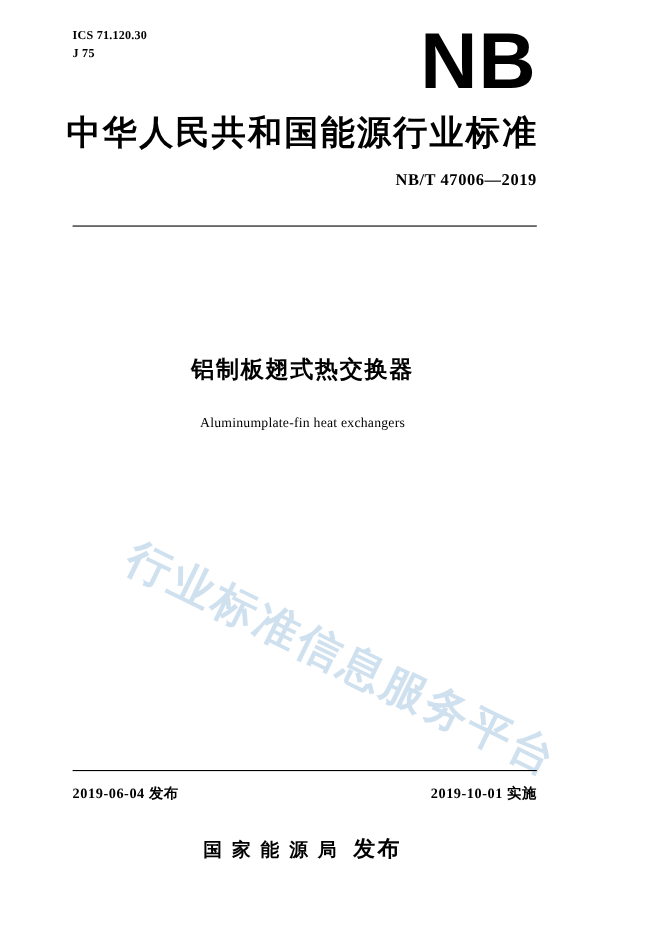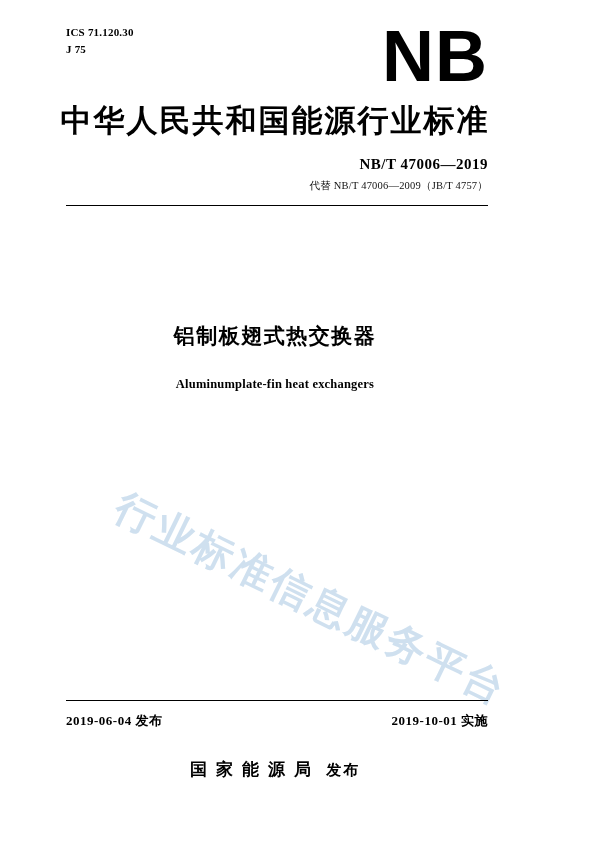--- a/index.html
+++ b/index.html
@@ -102,21 +102,21 @@
     font-size: 21px;
     letter-spacing: 1.5px;
   }
   .doc-title-en {
     position: absolute;
     left: 0;
     right: 0;
     top: 377px;
     text-align: center;
     font-family: "Liberation Serif", serif;
-    font-weight: bold;
+    font-weight: normal;
     font-size: 12.5px;
     letter-spacing: 0.2px;
   }
 
   
   .watermark {
     position: absolute;
     left: 130px;
     top: 480px;
     width: 370px;
@@ -163,40 +163,39 @@
     text-align: center;
     font-family: "Liberation Serif", serif;
     font-weight: bold;
     font-size: 17px;
   }
   .publisher .org {
     letter-spacing: 9px;
   }
   .publisher .verb {
     margin-left: 2px;
-    font-size: 15px;
+    font-size: 20px;
     letter-spacing: 2px;
   }
 </style>
 </head>
 <body>
 
 <div class="page">
 
   <div class="ics-block">
     <div>ICS 71.120.30</div>
     <div>J 75</div>
   </div>
 
   <div class="nb-logo">NB</div>
 
   <div class="std-title">中华人民共和国能源行业标准</div>
 
   <div class="std-no">NB/T 47006—2019</div>
-  <div class="std-no-replaces">代替 NB/T 47006—2009（JB/T 4757）</div>
 
   <div class="rule"></div>
 
   <div class="doc-title-cn">铝制板翅式热交换器</div>
   <div class="doc-title-en">Aluminumplate-fin heat exchangers</div>
 
   <div class="watermark">行业标准信息服务平台</div>
 
   <div class="rule bottom"></div>
 

